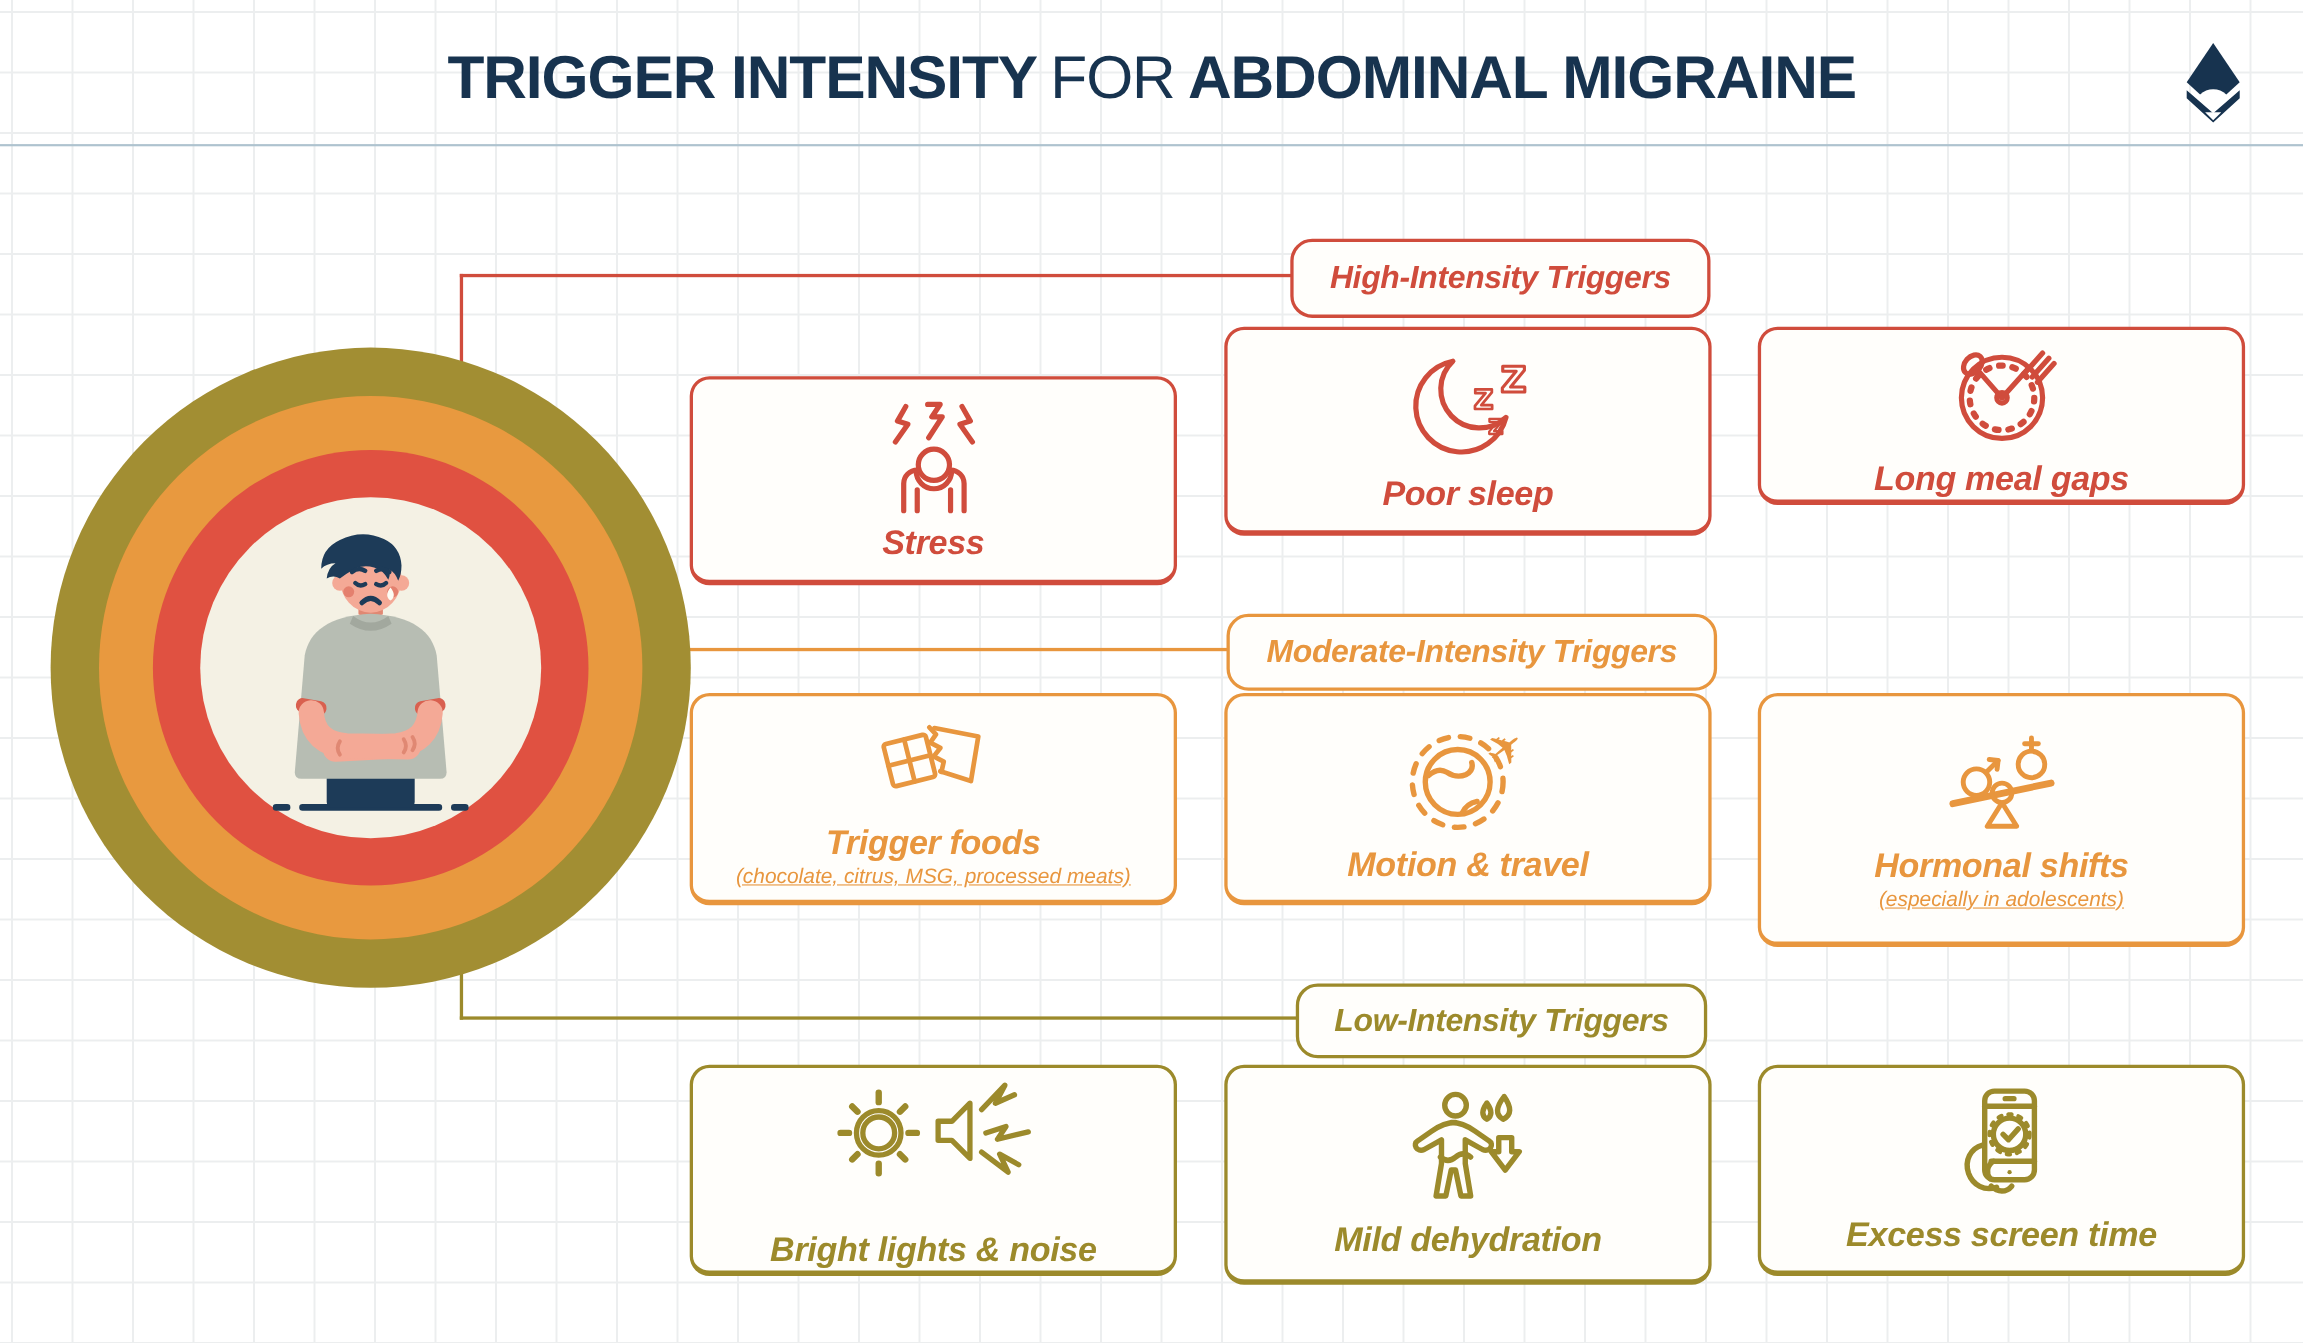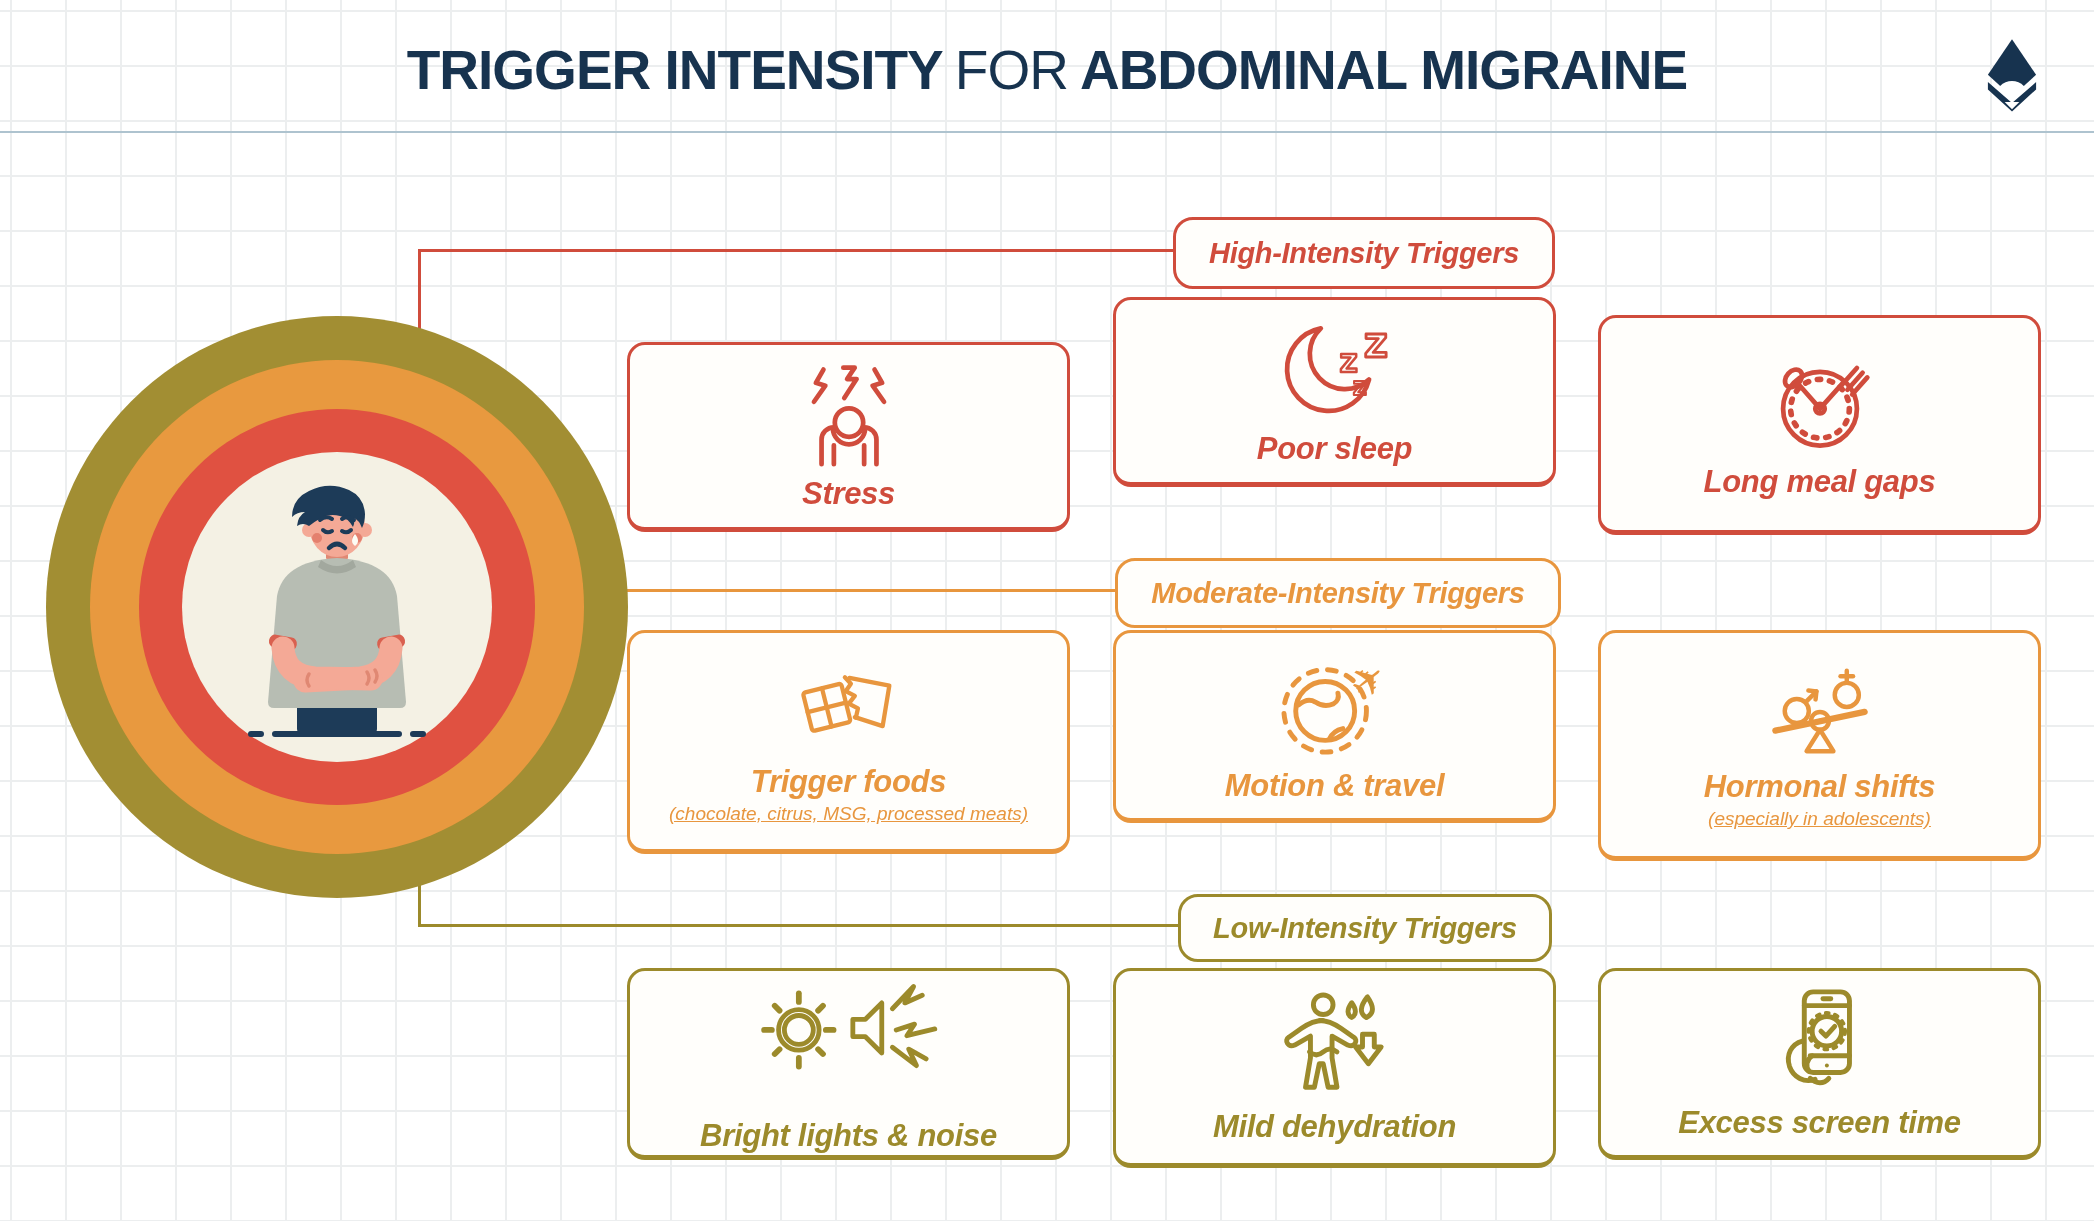--- a/index.html
+++ b/index.html
@@ -123,36 +123,36 @@
       <svg width="130" height="106" viewBox="0 0 130 112" fill="none" stroke="currentColor" stroke-width="5" stroke-linecap="round" stroke-linejoin="round">
         <path d="M50 12 A44 44 0 1 0 101 66 A36 36 0 0 1 50 12 Z"></path>
         <text x="96" y="42" font-size="34" font-weight="bold" stroke-width="3">Z</text>
         <text x="70" y="58" font-size="26" font-weight="bold" stroke-width="2.6">Z</text>
         <text x="84" y="82" font-size="20" font-weight="bold" stroke-width="2.2">Z</text>
       </svg>
     </div>
     <div class="label">Poor sleep</div>
   </div>
 
-  <div class="card" style="left: 1598px; top: 315px; height: 220px; --c: #d04c3c;">
+  <div class="card" style="left: 1598px; top: 297px; height: 162px; --c: #d04c3c;">
     <div class="icon">
       <svg width="130" height="106" viewBox="0 0 130 112" fill="none" stroke="currentColor" stroke-width="5" stroke-linecap="round" stroke-linejoin="round">
         <circle cx="65" cy="62" r="39"></circle>
         <circle cx="65" cy="62" r="31" stroke-width="6" stroke-dasharray="3.5 9.5"></circle>
         <line x1="65" y1="62" x2="44" y2="38"></line>
         <ellipse cx="37" cy="30" rx="7.5" ry="10.5" transform="rotate(42 37 30)"></ellipse>
         <line x1="65" y1="62" x2="90" y2="34"></line>
         <path d="M88 37 l16 -18 M94 42 l16 -18 M99 47 l16 -18"></path>
         <circle cx="65" cy="62" r="5"></circle>
       </svg>
     </div>
     <div class="label">Long meal gaps</div>
   </div>
 
-  <div class="card" style="left: 627px; top: 630px; height: 224px; --c: #e8963e;">
+  <div class="card" style="left: 627px; top: 630px; height: 193px; --c: #e8963e;">
     <div class="icon">
       <svg width="140" height="96" viewBox="0 0 140 112" fill="none" stroke="currentColor" stroke-width="5" stroke-linecap="round" stroke-linejoin="round">
         <g transform="rotate(-14 70 56)">
           <rect x="22" y="26" width="46" height="46" rx="3"></rect>
           <line x1="45" y1="26" x2="45" y2="72"></line>
           <line x1="22" y1="49" x2="68" y2="49"></line>
           <path d="M74 20 l5 9 -8 7 9 8 -9 7 9 8 -5 10"></path>
           <path d="M79 22 L122 42 L103 86 L74 68"></path>
         </g>
       </svg>

